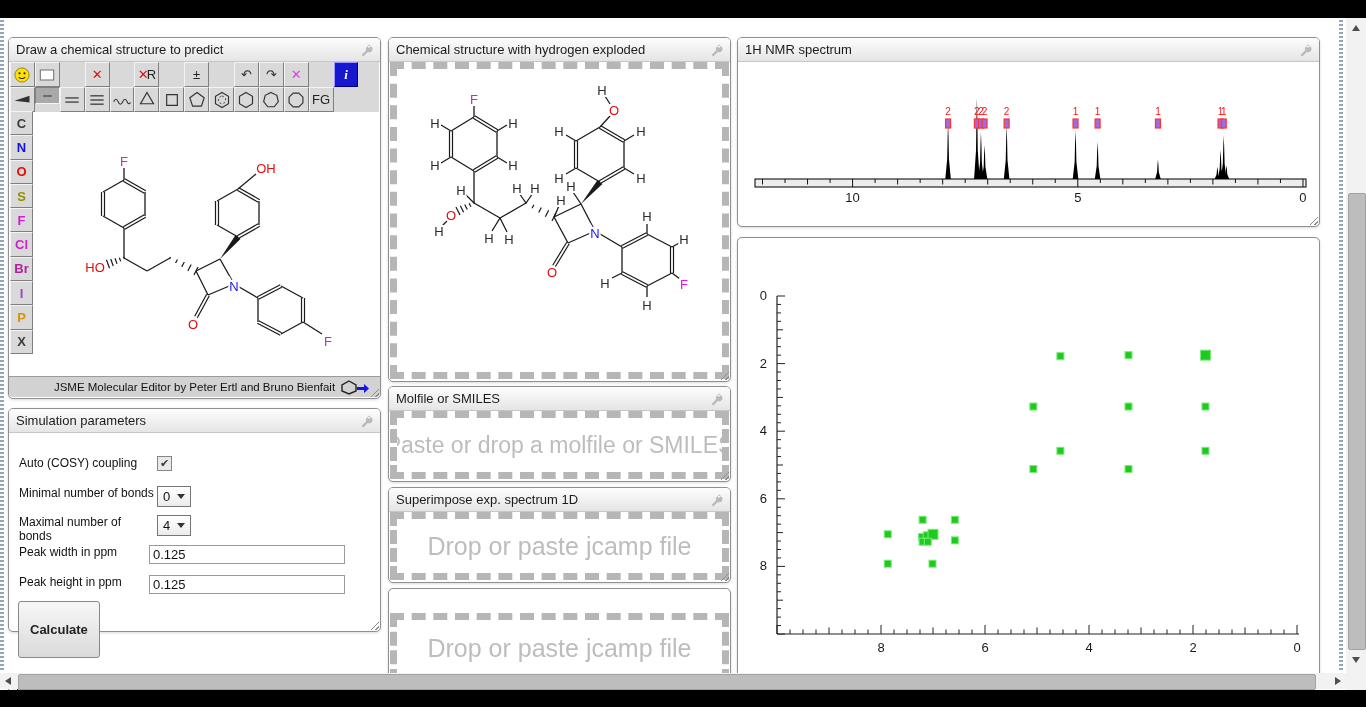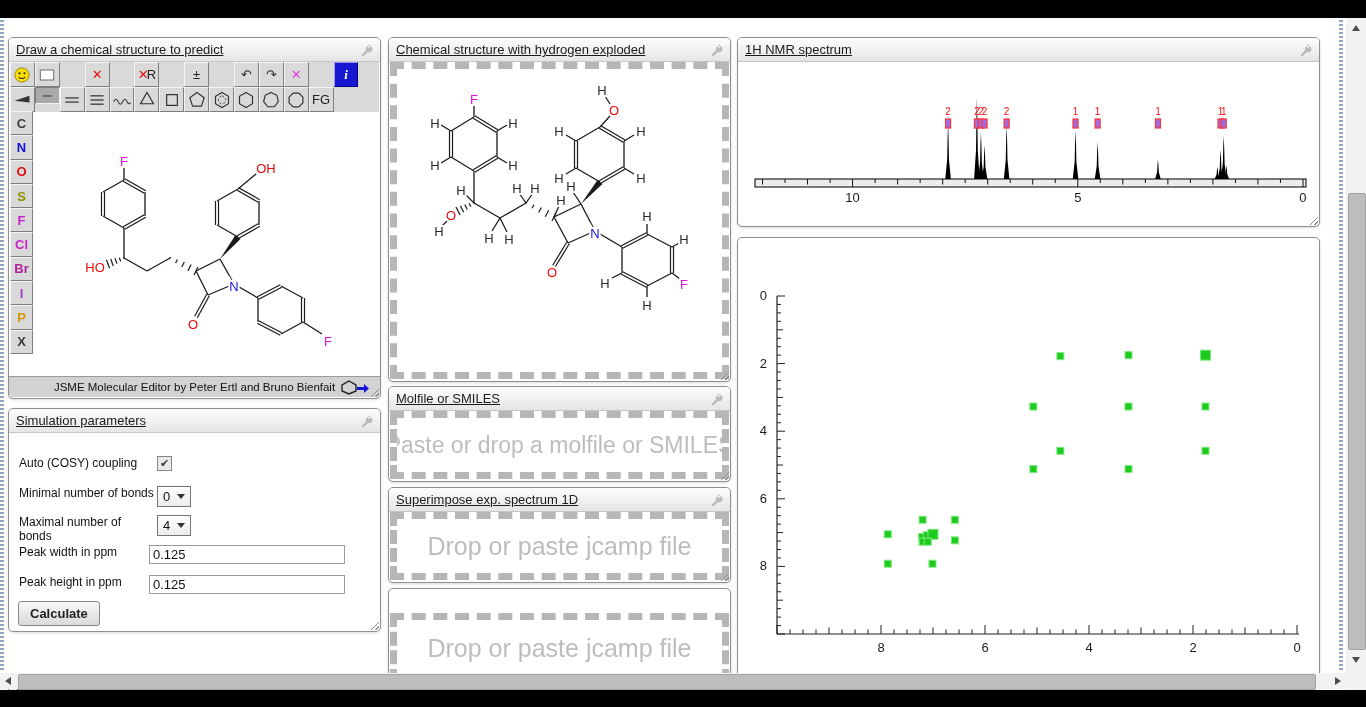--- a/index.html
+++ b/index.html
@@ -2,21 +2,21 @@
 <html><head>
 <meta charset="utf-8">
 <style>
   html,body{margin:0;padding:0;background:#000;width:1366px;height:707px;overflow:hidden;
     font-family:"Liberation Sans",sans-serif;}
   .page{position:absolute;top:18px;left:0;width:1366px;height:672px;background:#fff;overflow:hidden;}
   .panel{position:absolute;background:#fff;border:1px solid #8f8f8f;border-radius:5px;
     box-shadow:0 1px 3px rgba(0,0,0,.15);z-index:1;}
   .phead{height:23px;border-bottom:1px solid #c6c6c6;background:linear-gradient(#fdfdfd,#e5e5e5);
     border-radius:4px 4px 0 0;display:flex;align-items:center;justify-content:space-between;
-    padding:0 7px;font-size:13px;color:#1b1b1b;text-decoration:underline;}
+    padding:0 7px;font-size:13px;color:#1b1b1b;}
   .wrench{width:14px;height:14px;opacity:.75;}
   .rsz{position:absolute;right:1px;bottom:1px;width:11px;height:11px;z-index:3;
     background:repeating-linear-gradient(-45deg,transparent 0 2px,#8d8d8d 2px 3px);
     clip-path:polygon(100% 0,100% 100%,0 100%);}
   .drop{position:absolute;box-sizing:border-box;border:7px dashed #b6b6b6;background:#fff;
     display:flex;align-items:center;justify-content:center;color:#bdbdbd;overflow:hidden;}
   .ph-sm{font-size:23px;white-space:nowrap;}
   .ph-lg{font-size:25px;white-space:nowrap;}
   
   .trow{display:flex;background:#d9d9d9;}
@@ -37,21 +37,21 @@
   
   .srow{position:absolute;left:10px;font-size:12px;color:#111;display:flex;align-items:flex-start;}
   .cb{display:inline-flex;width:13px;height:13px;border:1px solid #878787;background:#e9e9e9;
     align-items:center;justify-content:center;font-size:11px;color:#3a3a3a;}
   .sel{display:inline-flex;align-items:center;gap:7px;border:1px solid #767676;
     background:linear-gradient(#fff,#ececec);font-size:13px;color:#111;padding:1px 5px;height:17px;}
   .tri-dn{width:0;height:0;border-left:4px solid transparent;border-right:4px solid transparent;border-top:5px solid #333;}
   .tin{box-sizing:border-box;width:196px;height:19px;border:1px solid #9a9a9a;font-size:13px;
     font-family:"Liberation Sans",sans-serif;padding:0 3px;color:#111;}
   .btn{border:1px solid #888;border-radius:3px;background:linear-gradient(#f7f7f7,#dadada);
-    font-size:13px;font-weight:bold;color:#222;padding:4px 11px;}
+    font-size:13px;font-weight:bold;color:#222;padding:20px 11px;}
   
   .hscroll{position:absolute;left:0;top:655px;width:1346px;height:16px;background:#f2f2f2;z-index:9;}
   .hthumb{position:absolute;left:18px;top:1px;width:1296px;height:14px;background:#bdbdbd;border:1px solid #a2a2a2;border-radius:2px;}
   .vscroll{position:absolute;left:1346px;top:0;width:20px;height:672px;background:#f2f2f2;z-index:9;}
   .vthumb{position:absolute;left:2px;top:175px;width:16px;height:455px;background:#bdbdbd;border:1px solid #a2a2a2;border-radius:2px;}
   .sbtn{position:absolute;display:flex;align-items:center;justify-content:center;width:16px;height:16px;}
   .tri-u{width:0;height:0;border-left:4px solid transparent;border-right:4px solid transparent;border-bottom:6px solid #4d4d4d;}
   .tri-d{width:0;height:0;border-left:4px solid transparent;border-right:4px solid transparent;border-top:6px solid #4d4d4d;}
   .tri-l{width:0;height:0;border-top:4px solid transparent;border-bottom:4px solid transparent;border-right:6px solid #4d4d4d;}
   .tri-r{width:0;height:0;border-top:4px solid transparent;border-bottom:4px solid transparent;border-left:6px solid #4d4d4d;}

